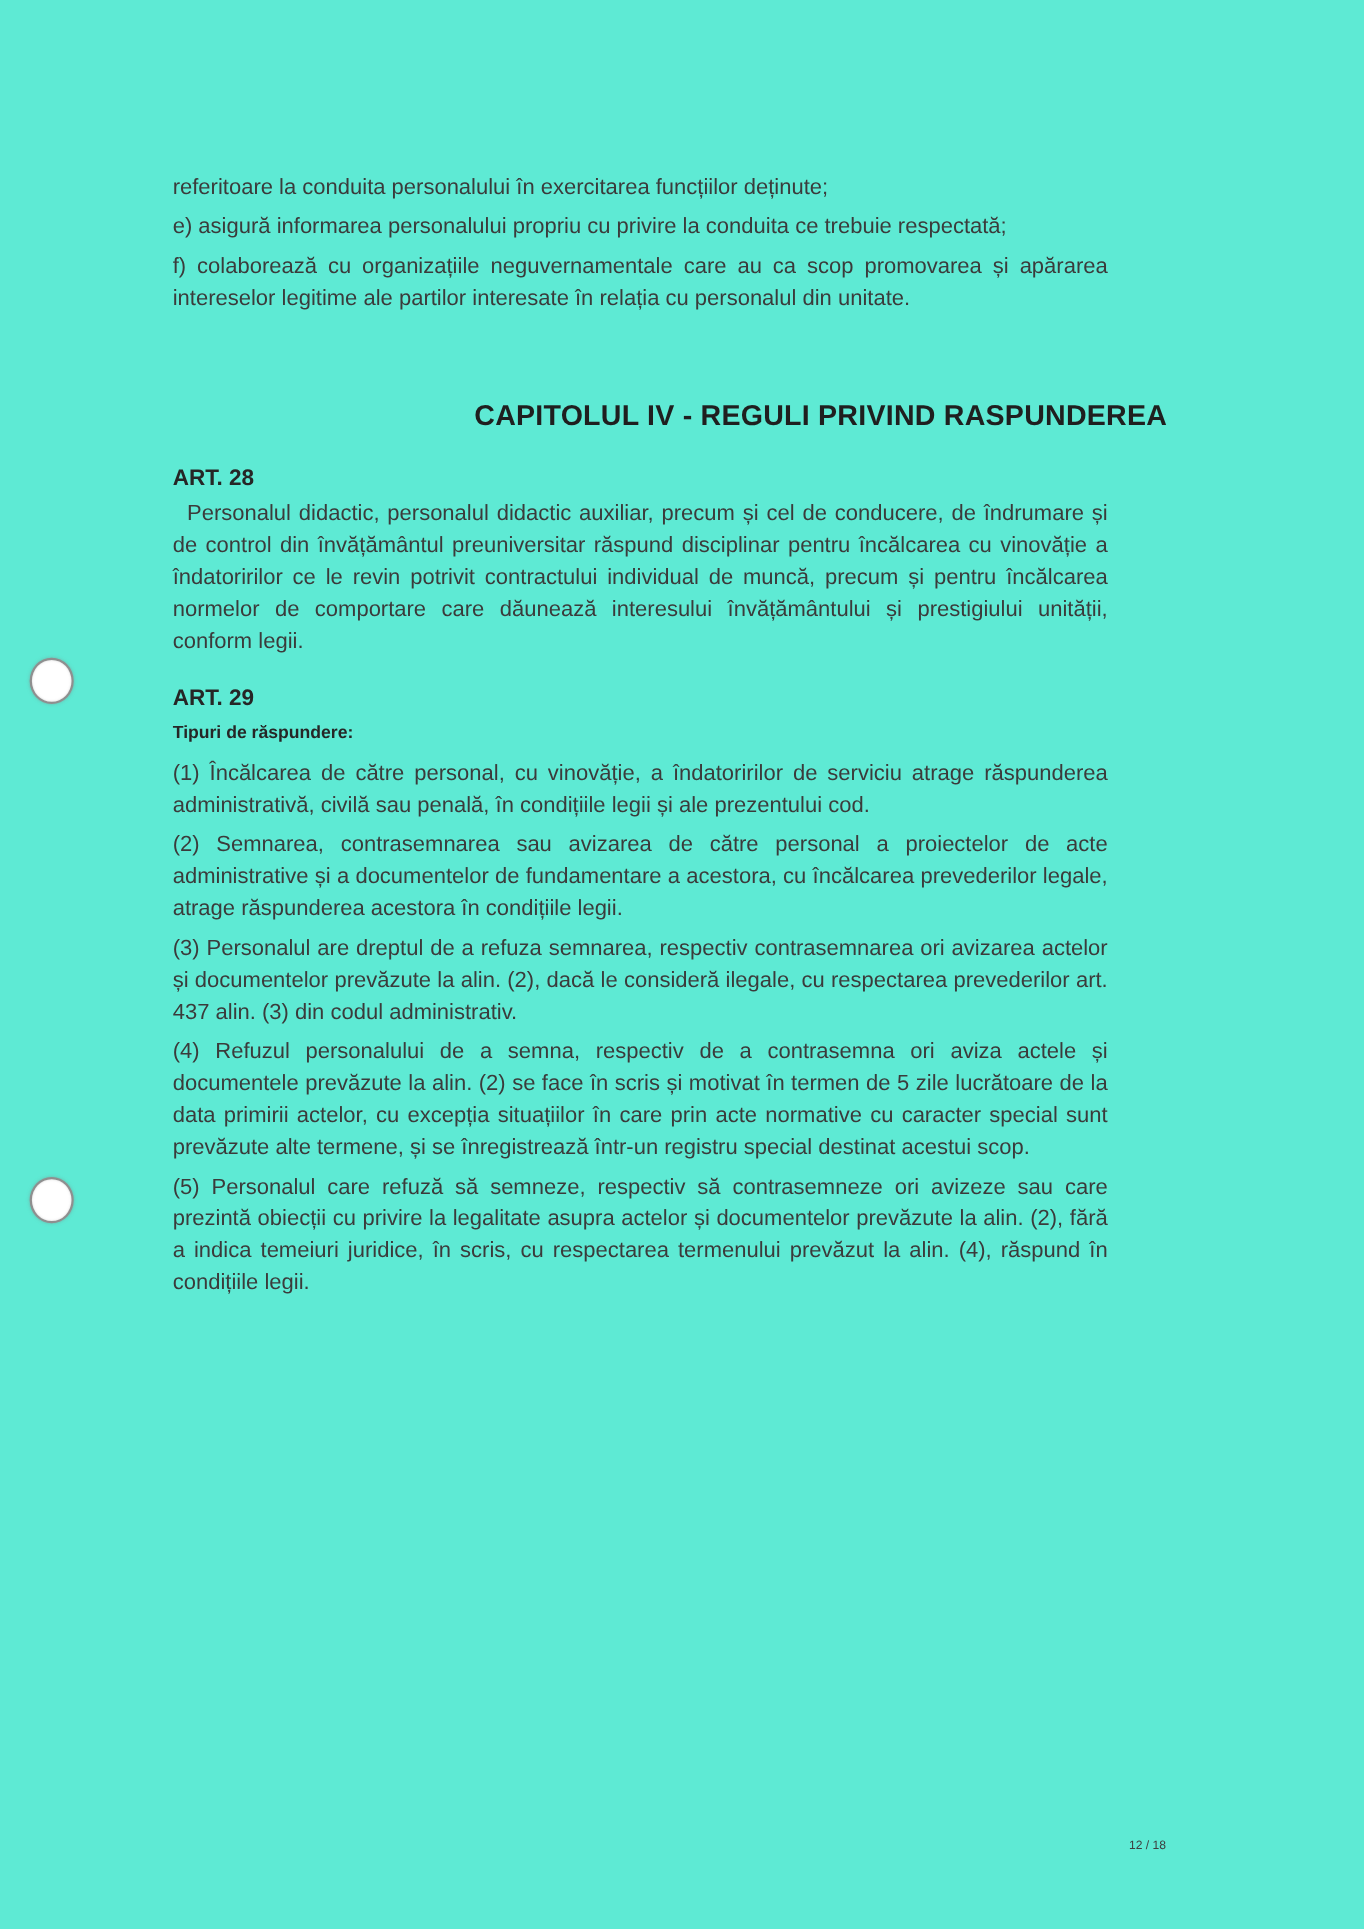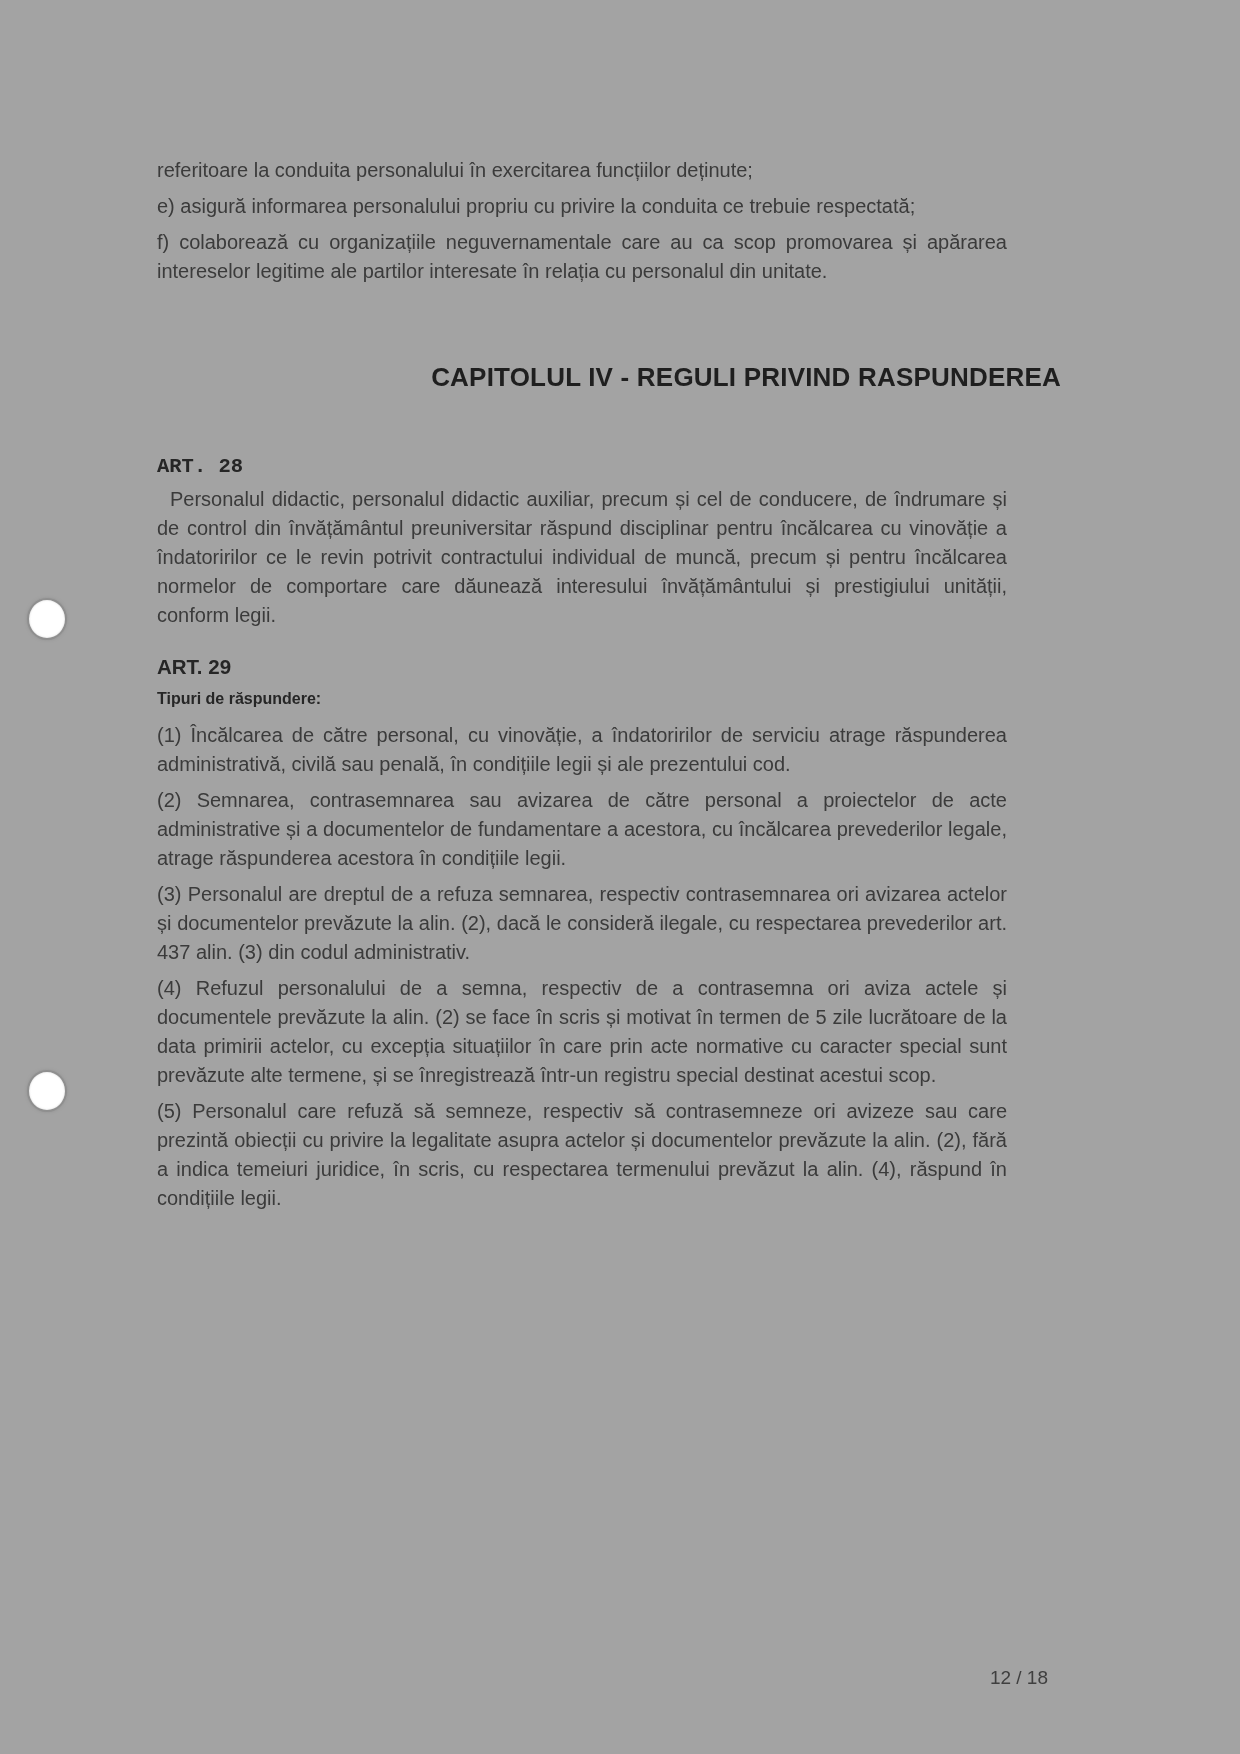--- a/index.html
+++ b/index.html
@@ -4,21 +4,21 @@
 <style>
   html, body {
     margin: 0;
     padding: 0;
     background: #e8e8e8;
   }
   .page {
     position: relative;
     width: 1240px;
     height: 1754px;
-    background: #a3a3a3;
+    background: #5eead4;
     overflow: hidden;
     font-family: "Liberation Sans", sans-serif;
     color: #3b3b3b;
   }
   .punch-hole {
     position: absolute;
     width: 36px;
     height: 38px;
     border-radius: 50%;
     border: 2px solid #8f8f8f;
@@ -55,34 +55,34 @@
     color: #1f1f1f;
     letter-spacing: 0.2px;
   }
   .art-label {
     margin: 0 0 4px 0;
     font-size: 20.5px;
     line-height: 29px;
     font-weight: 700;
     color: #262626;
   }
-  .art-label.art28 { margin-top: 56px; font-family: Liberation Mono, monospace; }
+  .art-label.art28 { margin-top: 24px; }
   .art-label.art29 { margin-top: 22px; margin-bottom: 3px; }
   .subheading {
     margin: 0 0 8px 0;
     font-size: 16px;
     line-height: 29px;
     font-weight: 700;
     color: #262626;
   }
   .footer {
     position: absolute;
     top: 1668px;
-    right: 192px;
-    font-size: 19px;
+    right: 180px;
+    font-size: 11px;
     line-height: 20px;
     color: #3f3f3f;
   }
 </style>
 </head>
 <body>
 
 <div class="page">
 
   <div class="punch-hole hole-top"></div>

